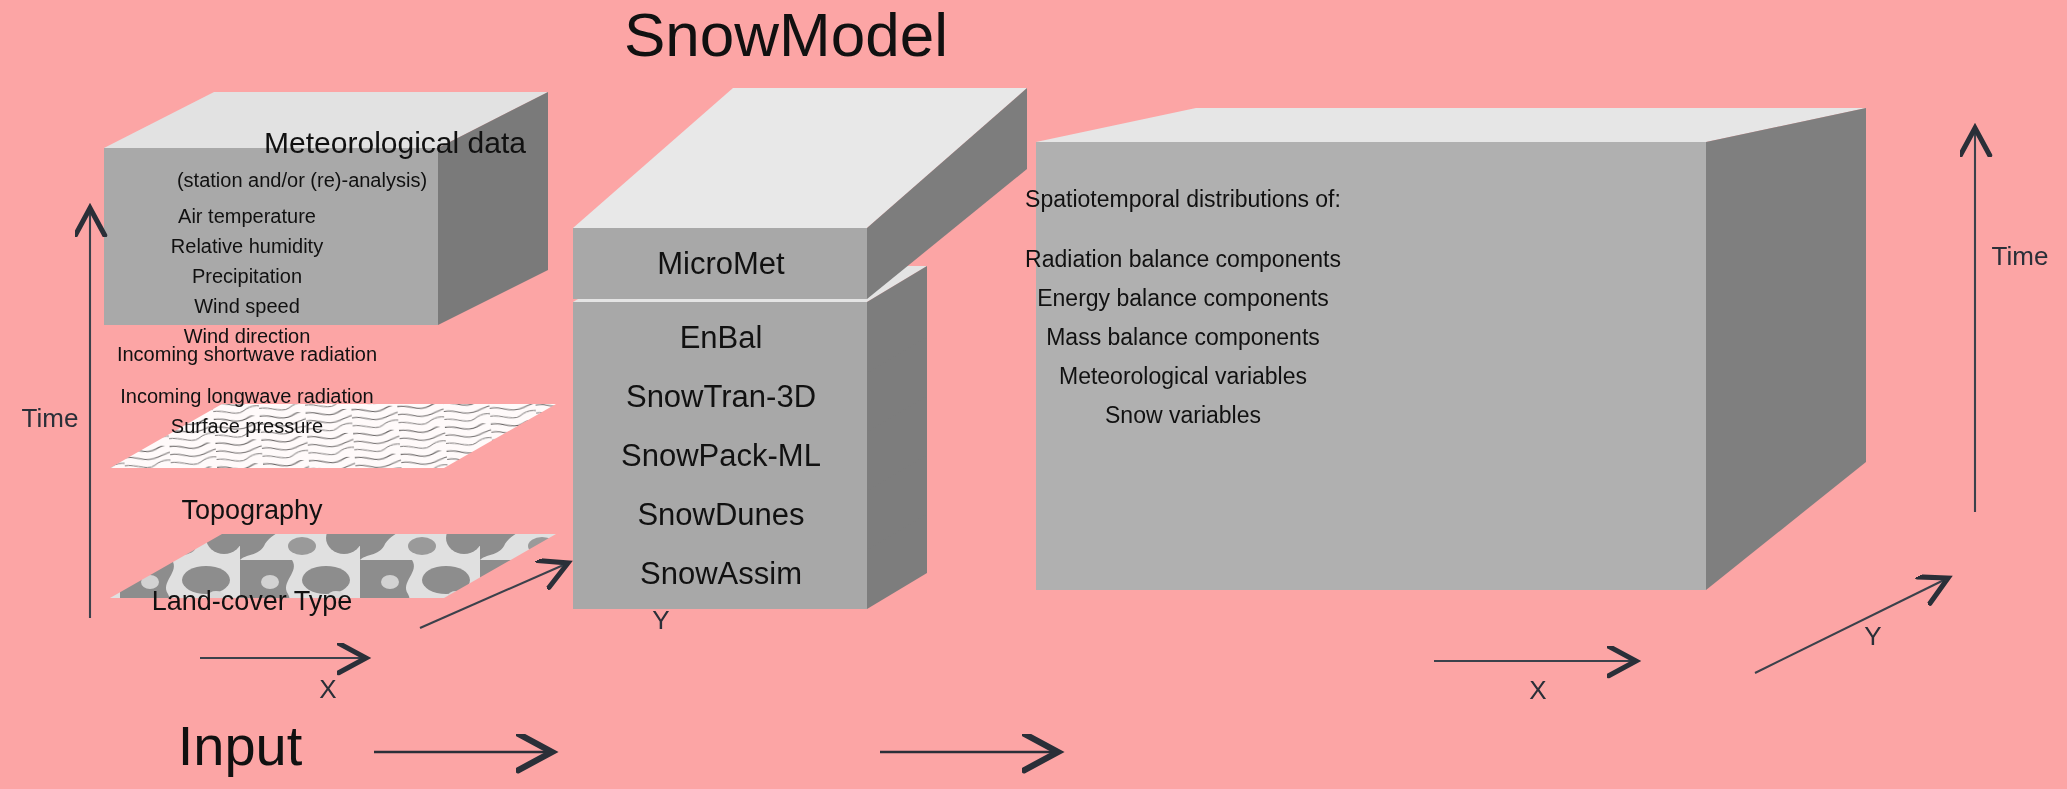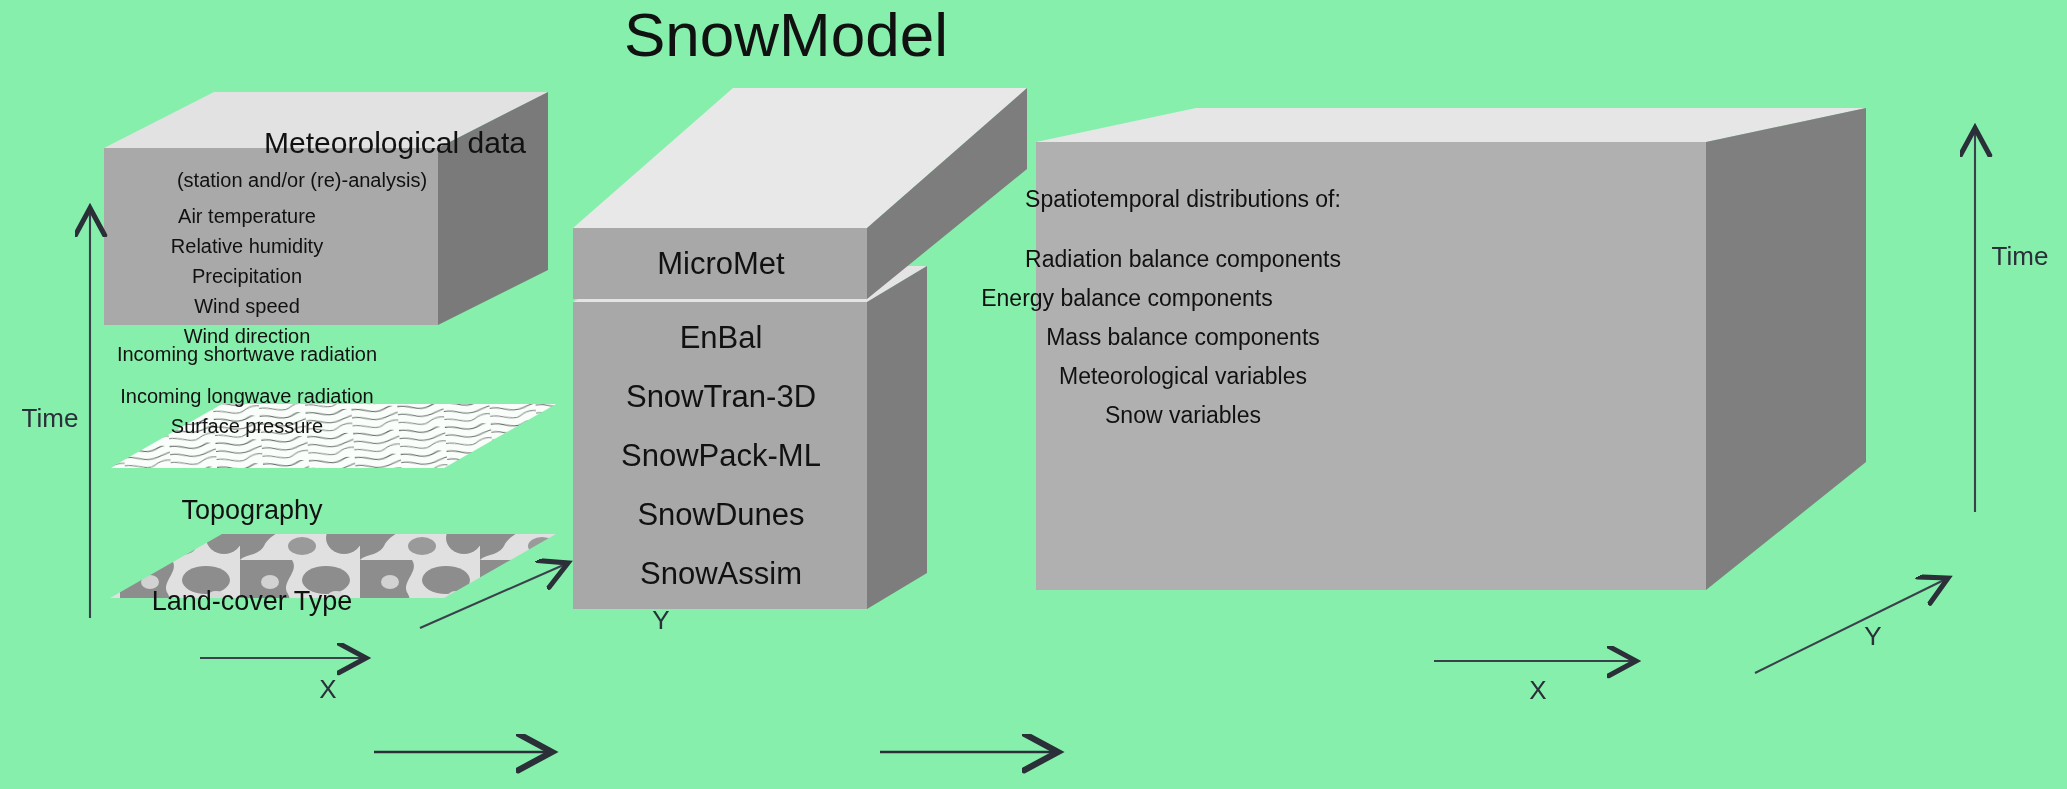--- a/index.html
+++ b/index.html
@@ -8,21 +8,21 @@
     background: #ffffff;
   }
   body {
     font-family: "Liberation Sans", sans-serif;
     color: #1a1a1a;
   }
   #canvas {
     position: relative;
     width: 2067px;
     height: 789px;
-    background: #86efac;
+    background: #fca5a5;
     overflow: hidden;
   }
   svg.layer {
     position: absolute;
     left: 0;
     top: 0;
     width: 2067px;
     height: 789px;
     overflow: visible;
   }
@@ -236,23 +236,24 @@
 
   <div class="txt ctr slab-label" style="left:721px; top:248px;">MicroMet</div>
   <div class="txt ctr slab-label" style="left:721px; top:322px;">EnBal</div>
   <div class="txt ctr slab-label" style="left:721px; top:381px;">SnowTran-3D</div>
   <div class="txt ctr slab-label" style="left:721px; top:440px;">SnowPack-ML</div>
   <div class="txt ctr slab-label" style="left:721px; top:499px;">SnowDunes</div>
   <div class="txt ctr slab-label" style="left:721px; top:558px;">SnowAssim</div>
 
   <div class="txt ctr out-item" style="left:1183px; top:248px;">Radiation balance components</div>
   <div class="txt ctr out-head" style="left:1183px; top:188px;">Spatiotemporal distributions of:</div>
-  <div class="txt ctr out-item" style="left:1127px; top:287px;">Energy balance components</div>
+  <div class="txt ctr out-item" style="left:1183px; top:287px;">Energy balance components</div>
   <div class="txt ctr out-item" style="left:1183px; top:326px;">Mass balance components</div>
   <div class="txt ctr out-item" style="left:1183px; top:365px;">Meteorological variables</div>
   <div class="txt ctr out-item" style="left:1183px; top:404px;">Snow variables</div>
 
   <div class="txt ctr axis-label" style="left:2020px; top:243px;">Time</div>
   <div class="txt ctr axis-label" style="left:1538px; top:677px;">X</div>
   <div class="txt ctr axis-label" style="left:1873px; top:623px;">Y</div>
 
+  <div class="txt ctr stage-label" style="left:240px; top:718px;">Input</div>
 
 </div>
 
 </body></html>

